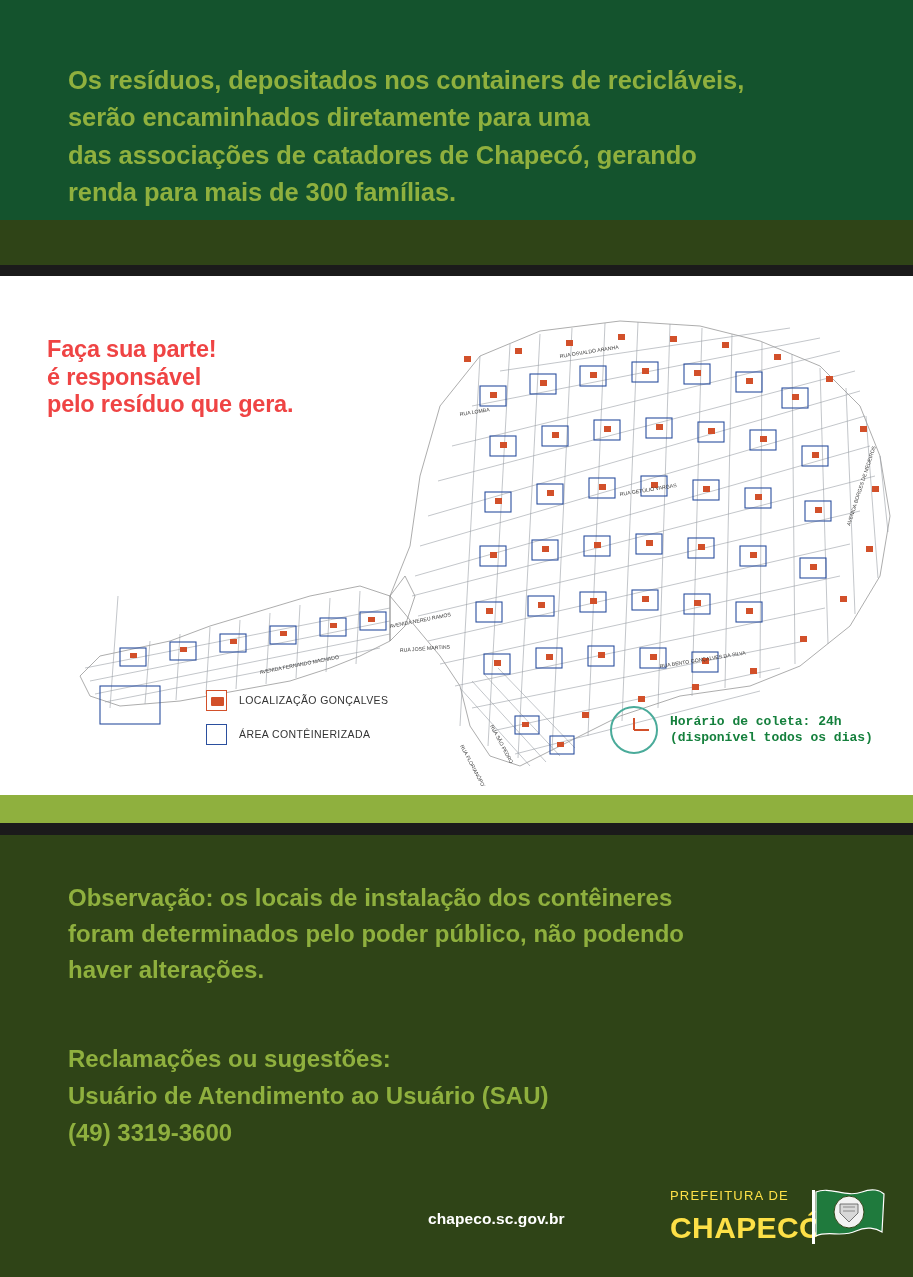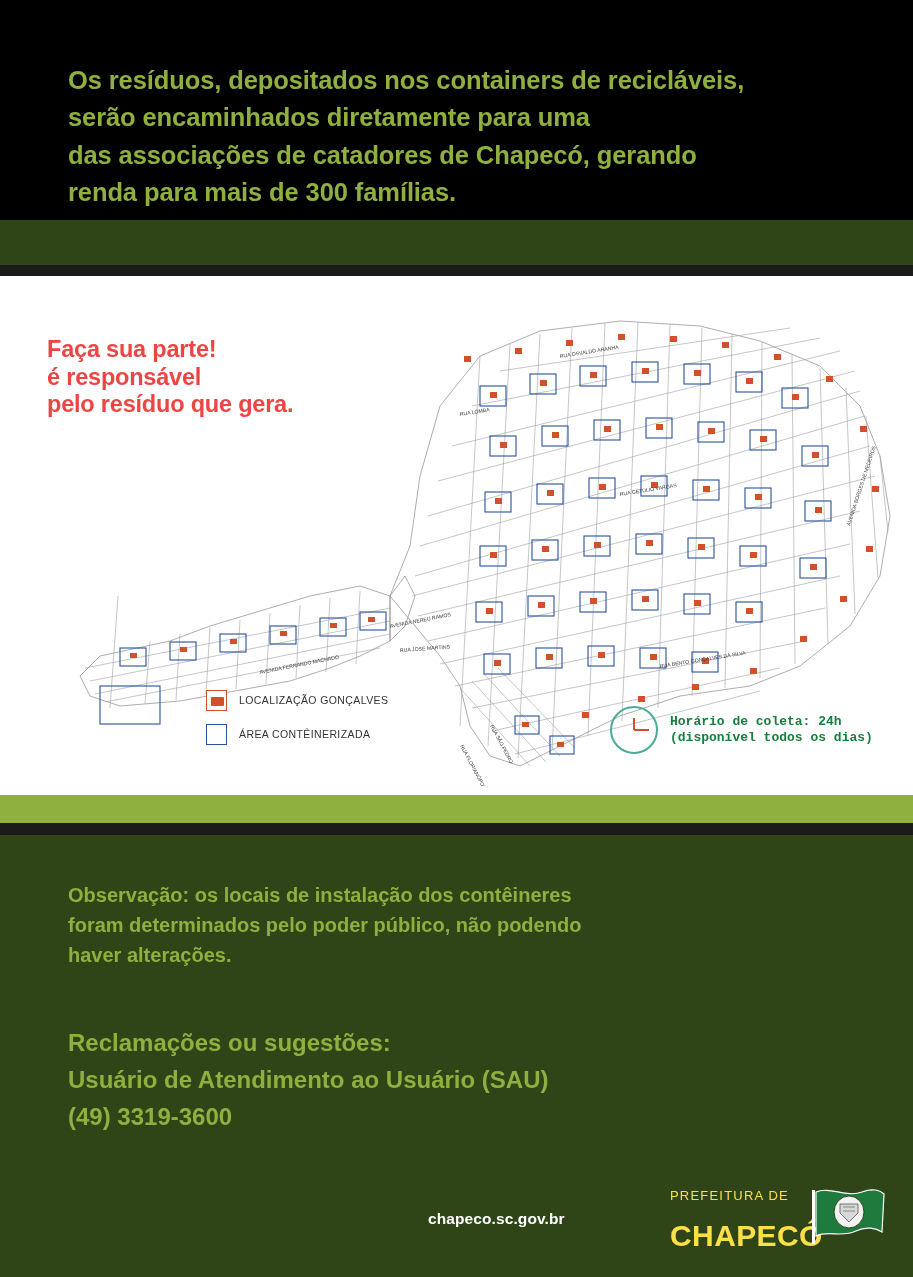--- a/index.html
+++ b/index.html
@@ -21,21 +21,21 @@
     box-sizing: border-box;
     overflow: hidden;
   }
 
   
   .top-block {
     position: absolute;
     left: 0; top: 0;
     width: 913px;
     height: 220px;
-    background: #000000;
+    background: #14532d;
   }
   .headline {
     position: absolute;
     left: 68px;
     top: 62px;
     width: 800px;
     color: #8fb03e;
     font-size: 25.5px;
     font-weight: bold;
     line-height: 1.47;
@@ -197,29 +197,29 @@
     top: 835px;
     width: 913px;
     height: 442px;
     background: #2f4417;
   }
   .note {
     position: absolute;
     left: 68px;
     top: 45px;
     color: #8fb03e;
-    font-size: 20px;
+    font-size: 24px;
     font-weight: bold;
     line-height: 1.5;
   }
   .note div { white-space: nowrap; }
   .contact {
     position: absolute;
     left: 68px;
-    top: 189px;
+    top: 205px;
     color: #8fb03e;
     font-size: 24px;
     font-weight: bold;
     line-height: 1.55;
   }
   .contact div { white-space: nowrap; }
 
   
   .site {
     position: absolute;
@@ -239,21 +239,21 @@
   .brand-line1 {
     font-size: 13px;
     letter-spacing: 1.2px;
     font-weight: normal;
   }
   .brand-line2 {
     font-size: 30px;
     font-weight: bold;
     letter-spacing: 0.4px;
     line-height: 1.0;
-    margin-top: 18px;
+    margin-top: 10px;
   }
   .flag {
     position: absolute;
     left: 812px;
     top: 1186px;
     width: 74px;
     height: 62px;
   }
 </style>
 </head>

